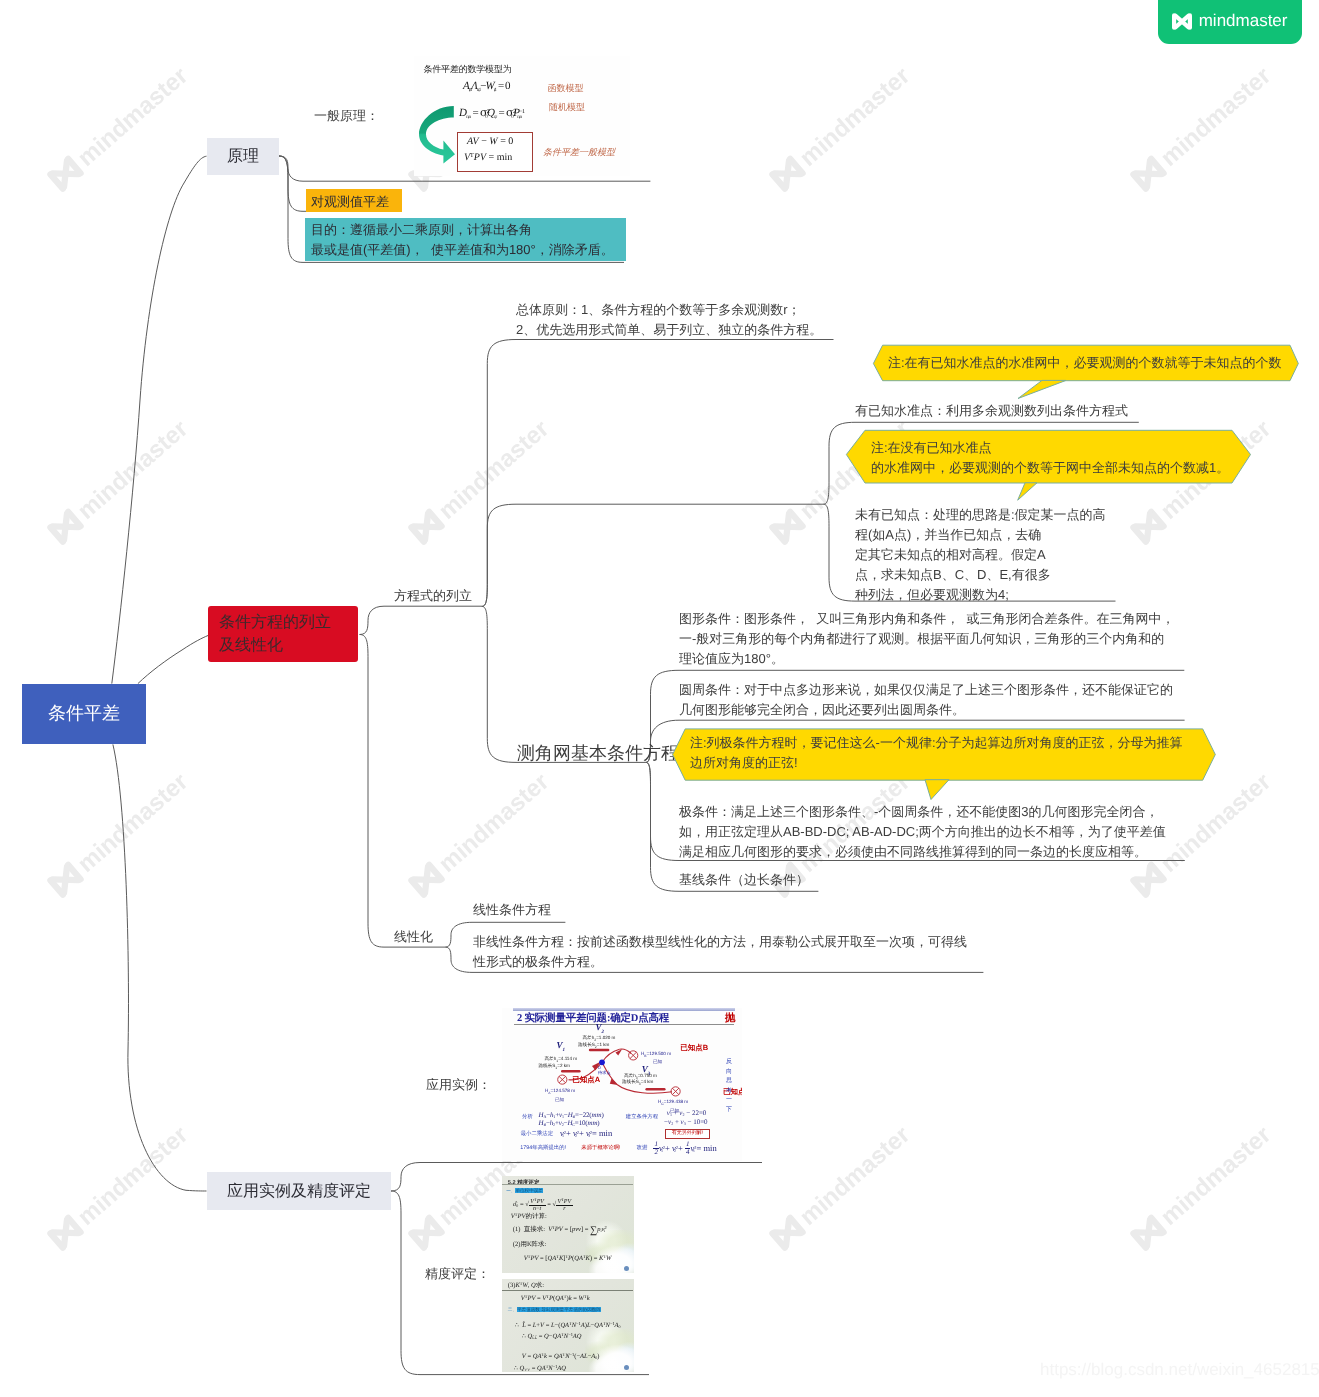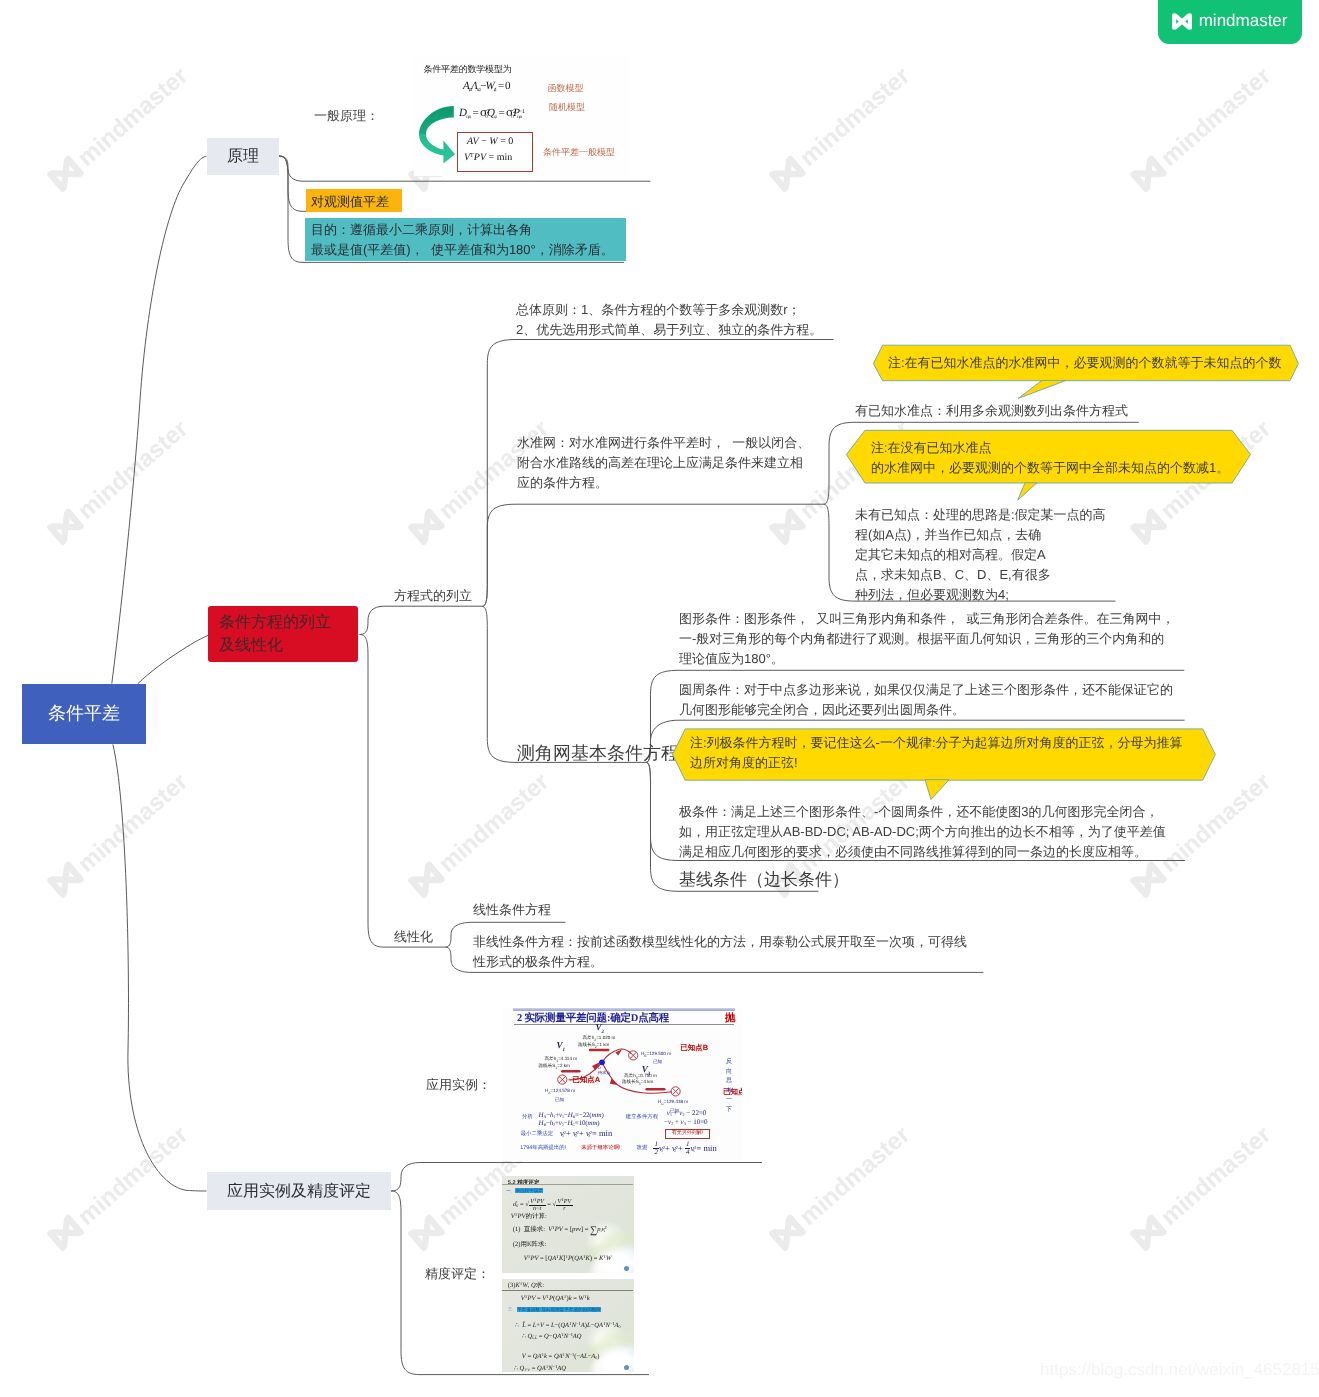--- a/index.html
+++ b/index.html
@@ -170,23 +170,20 @@
   <div class="node" style="left:305px;top:218px;width:321px;height:43px;background:#4fbdc2;">
     <span class="txt" style="left:6px;top:2px;font-size:13px;color:#2c2c34;line-height:20px;">目的：遵循最小二乘原则，计算出各角
 最或是值(平差值)，  使平差值和为180°，消除矛盾。</span>
   </div>
 
   <div class="txt" style="left:394px;top:586px;font-size:13px;">方程式的列立</div>
 
   <div class="txt" style="left:516px;top:300px;font-size:13px;">总体原则：1、条件方程的个数等于多余观测数r；
 2、优先选用形式简单、易于列立、独立的条件方程。</div>
 
-  <div class="txt" style="left:517px;top:433px;font-size:13px;">水准网：对水准网进行条件平差时，  一般以闭合、
-附合水准路线的高差在理论上应满足条件来建立相
-应的条件方程。</div>
 
   <div class="txt" style="left:855px;top:401px;font-size:13px;">有已知水准点：利用多余观测数列出条件方程式</div>
 
   <div class="txt" style="left:855px;top:505px;font-size:13px;">未有已知点：处理的思路是:假定某一点的高
 程(如A点)，并当作已知点，去确
 定其它未知点的相对高程。假定A
 点，求未知点B、C、D、E,有很多
 种列法，但必要观测数为4;</div>
 
   <div class="txt" style="left:517px;top:743px;font-size:18px;">测角网基本条件方程</div>
@@ -195,21 +192,21 @@
 一-般对三角形的每个内角都进行了观测。根据平面几何知识，三角形的三个内角和的
 理论值应为180°。</div>
 
   <div class="txt" style="left:679px;top:680px;font-size:13px;">圆周条件：对于中点多边形来说，如果仅仅满足了上述三个图形条件，还不能保证它的
 几何图形能够完全闭合，因此还要列出圆周条件。</div>
 
   <div class="txt" style="left:679px;top:802px;font-size:13px;">极条件：满足上述三个图形条件、-个圆周条件，还不能使图3的几何图形完全闭合，
 如，用正弦定理从AB-BD-DC; AB-AD-DC;两个方向推出的边长不相等，为了使平差值
 满足相应几何图形的要求，必须使由不同路线推算得到的同一条边的长度应相等。</div>
 
-  <div class="txt" style="left:679px;top:870px;font-size:17px;">基线条件（边长条件）</div>
+  <div class="txt" style="left:679px;top:870px;font-size:13px;">基线条件（边长条件）</div>
 
   <div class="txt" style="left:394px;top:927px;font-size:13px;">线性化</div>
 
   <div class="txt" style="left:473px;top:900px;font-size:13px;">线性条件方程</div>
 
   <div class="txt" style="left:473px;top:932px;font-size:13px;">非线性条件方程：按前述函数模型线性化的方法，用泰勒公式展开取至一次项，可得线
 性形式的极条件方程。</div>
 
   <div class="txt" style="left:426px;top:1075px;font-size:13px;">应用实例：</div>
 
@@ -281,21 +278,21 @@
                C0,16.4 15.0,1.0 34.8,1.0 Z" fill="url(#arrowgrad)"></path>
     </svg>
 
     <div style="position:absolute;left:43px;top:76px;width:74px;height:38px;
                 border:1px solid #a23c35;background:#fff;">
       <div class="mth" style="position:absolute;left:9px;top:3px;font-size:10px;">
         <i>AV</i> − <i>W</i> = 0</div>
       <div class="mth" style="position:absolute;left:6px;top:19px;font-size:10px;">
         <i>V</i><sup>T</sup><i>PV</i> = min</div>
     </div>
-    <div class="lbl" style="left:129px;top:90px;">条件平差一般模型</div>
+    <div class="lbl" style="left:129px;top:90px;font-style:italic;">条件平差一般模型</div>
   </div>
 
   <div class="node" style="left:502px;top:1008px;width:240px;height:153px;background:#fdfdfd;overflow:hidden;">
     <div style="position:absolute;left:11px;top:0px;width:222px;height:2.5px;
                 background:linear-gradient(#cfd4ec,#9aa3cf);"></div>
     <div class="exttl" style="left:15px;top:4px;">2 实际测量平差问题:确定D点高程</div>
     <div class="exttl" style="left:223px;top:4px;color:#c00000;">抛</div>
     <div style="position:absolute;left:12px;top:15.5px;width:220px;height:1px;background:#8d8d8d;"></div>
 
     <svg style="position:absolute;left:0;top:0;" width="240" height="153" viewBox="0 0 240 153">

